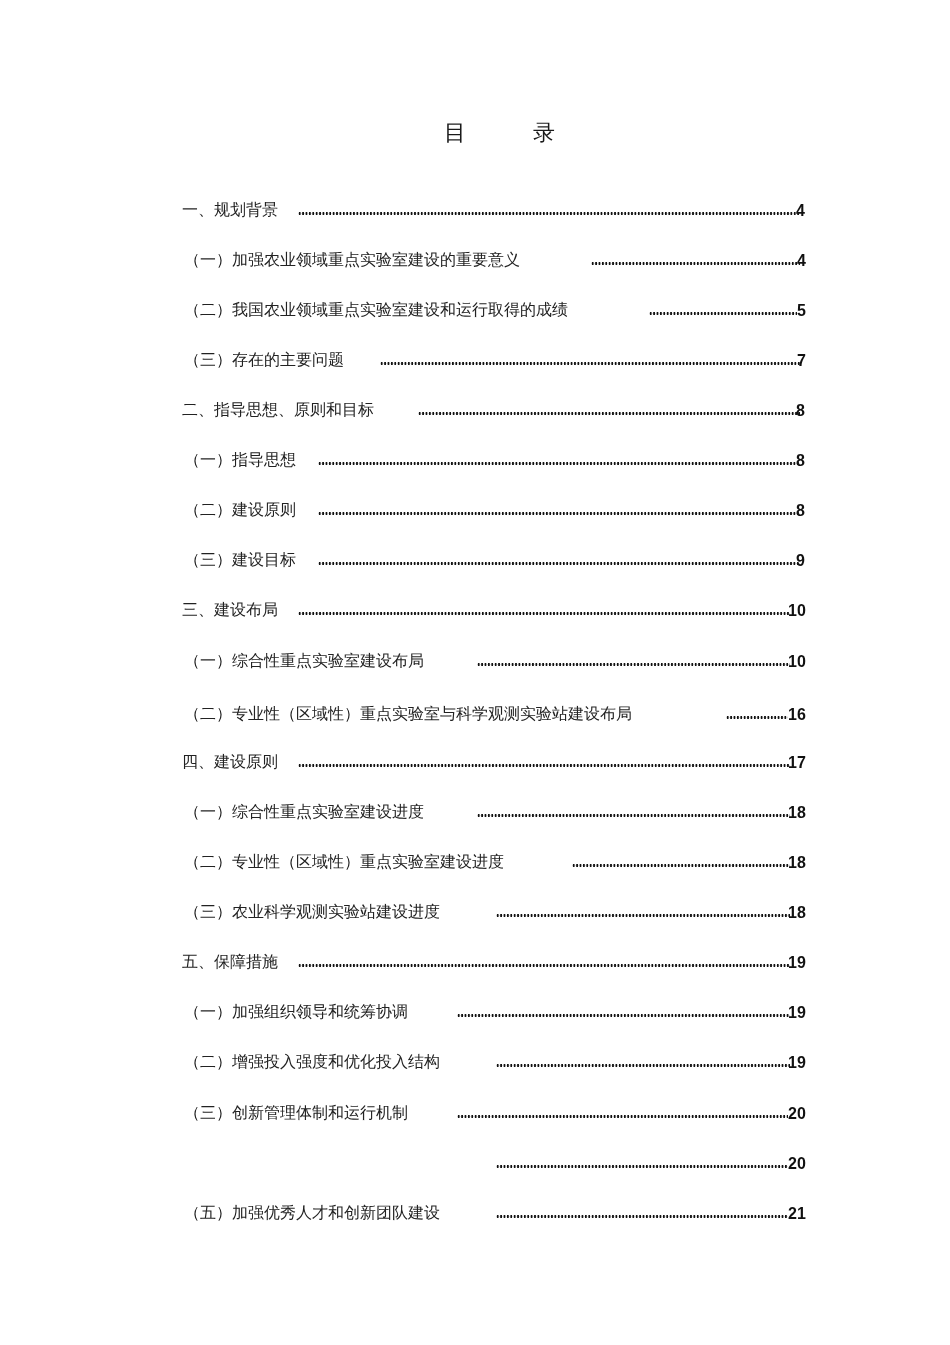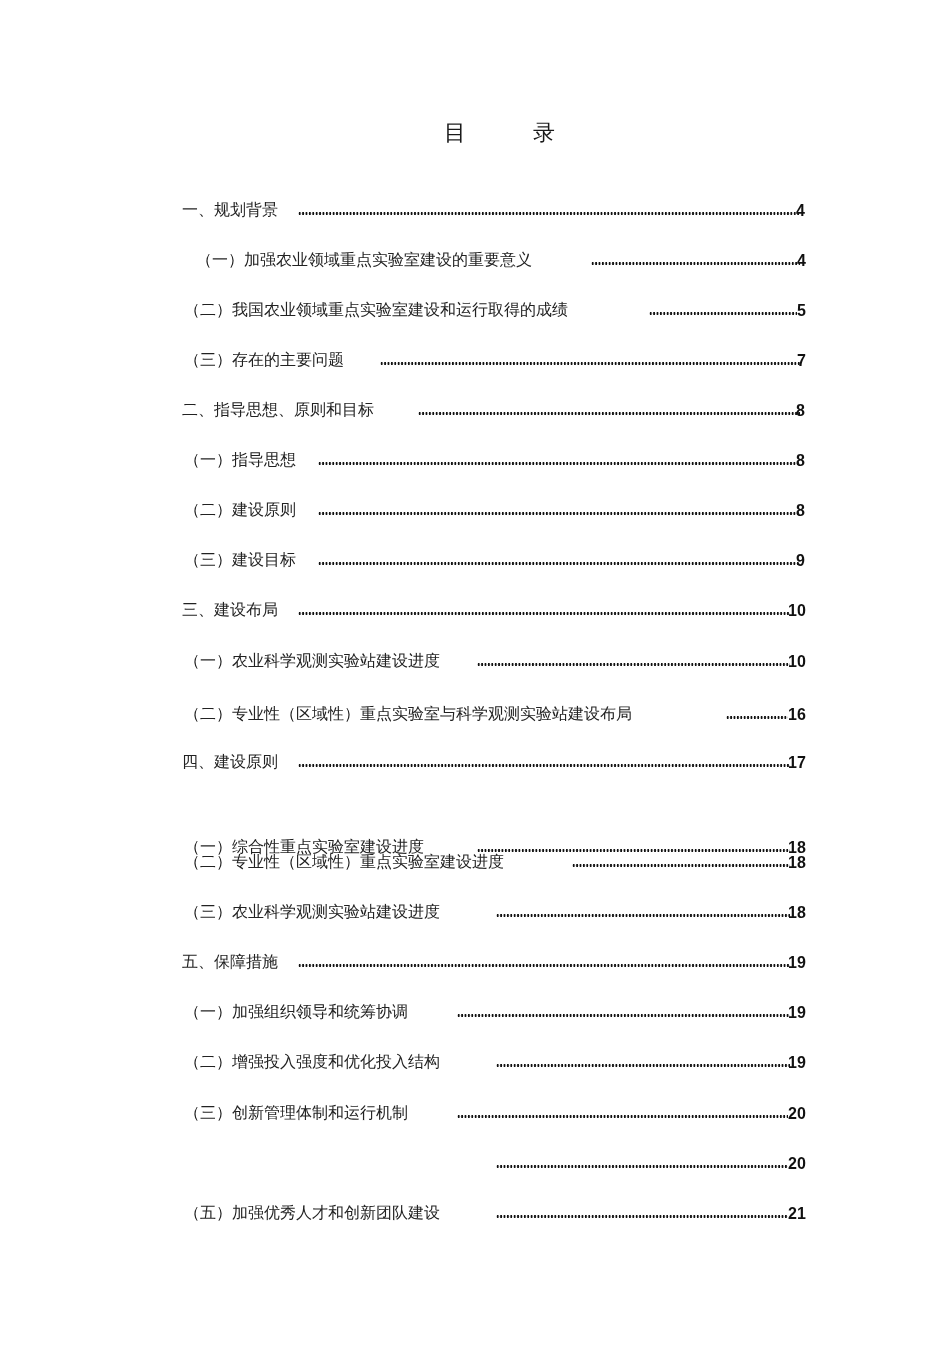--- a/index.html
+++ b/index.html
@@ -25,21 +25,21 @@
   <span class="c2">录</span>
 </div>
 
 <div id="toc">
     <div class="toc-entry" style="top: 199px;">
       <span class="toc-title" style="left: 182px;">一、规划背景</span>
       <span class="toc-leader" style="left: 298px; width: 502px;"></span>
       <span class="toc-page" style="left: 796px;">4</span>
     </div>
     <div class="toc-entry" style="top: 249px;">
-      <span class="toc-title" style="left: 196px;">（一）加强农业领域重点实验室建设的重要意义</span>
+      <span class="toc-title" style="left: 184px;">（一）加强农业领域重点实验室建设的重要意义</span>
       <span class="toc-leader" style="left: 591px; width: 209px;"></span>
       <span class="toc-page" style="left: 797px;">4</span>
     </div>
     <div class="toc-entry" style="top: 299px;">
       <span class="toc-title" style="left: 184px;">（二）我国农业领域重点实验室建设和运行取得的成绩</span>
       <span class="toc-leader" style="left: 649px; width: 148px;"></span>
       <span class="toc-page" style="left: 797px;">5</span>
     </div>
     <div class="toc-entry" style="top: 349px;">
       <span class="toc-title" style="left: 184px;">（三）存在的主要问题</span>
@@ -65,35 +65,35 @@
       <span class="toc-title" style="left: 184px;">（三）建设目标</span>
       <span class="toc-leader" style="left: 318px; width: 482px;"></span>
       <span class="toc-page" style="left: 796px;">9</span>
     </div>
     <div class="toc-entry" style="top: 599px;">
       <span class="toc-title" style="left: 182px;">三、建设布局</span>
       <span class="toc-leader" style="left: 298px; width: 492px;"></span>
       <span class="toc-page" style="left: 788px;">10</span>
     </div>
     <div class="toc-entry" style="top: 650px;">
-      <span class="toc-title" style="left: 184px;">（一）农业科学观测实验站建设进度</span>
+      <span class="toc-title" style="left: 184px;">（一）综合性重点实验室建设布局</span>
       <span class="toc-leader" style="left: 477px; width: 313px;"></span>
       <span class="toc-page" style="left: 788px;">10</span>
     </div>
     <div class="toc-entry" style="top: 703px;">
       <span class="toc-title" style="left: 184px;">（二）专业性（区域性）重点实验室与科学观测实验站建设布局</span>
       <span class="toc-leader" style="left: 726px; width: 62px;"></span>
       <span class="toc-page" style="left: 788px;">16</span>
     </div>
     <div class="toc-entry" style="top: 751px;">
       <span class="toc-title" style="left: 182px;">四、建设原则</span>
       <span class="toc-leader" style="left: 298px; width: 492px;"></span>
       <span class="toc-page" style="left: 788px;">17</span>
     </div>
-    <div class="toc-entry" style="top: 801px; margin-top: 35px;">
+    <div class="toc-entry" style="top: 801px;">
       <span class="toc-title" style="left: 184px;">（一）综合性重点实验室建设进度</span>
       <span class="toc-leader" style="left: 477px; width: 313px;"></span>
       <span class="toc-page" style="left: 788px;">18</span>
     </div>
     <div class="toc-entry" style="top: 851px;">
       <span class="toc-title" style="left: 184px;">（二）专业性（区域性）重点实验室建设进度</span>
       <span class="toc-leader" style="left: 572px; width: 218px;"></span>
       <span class="toc-page" style="left: 788px;">18</span>
     </div>
     <div class="toc-entry" style="top: 901px;">

